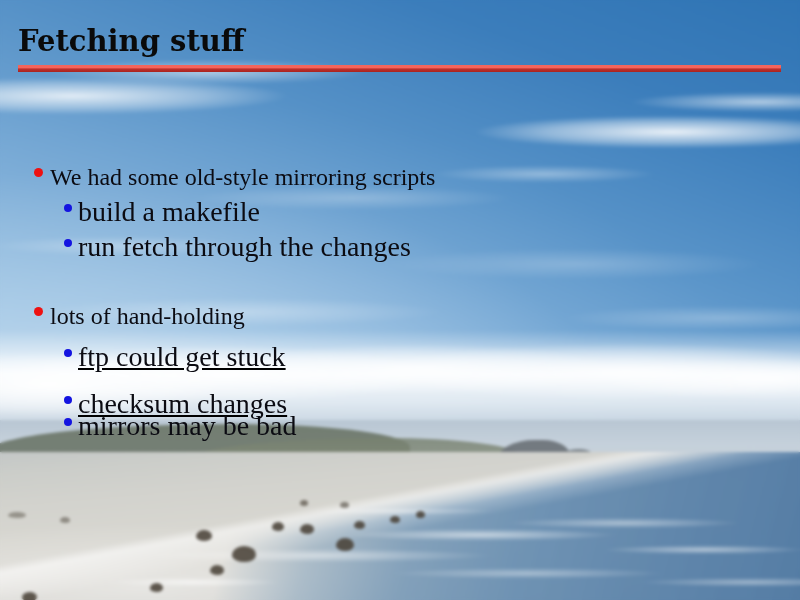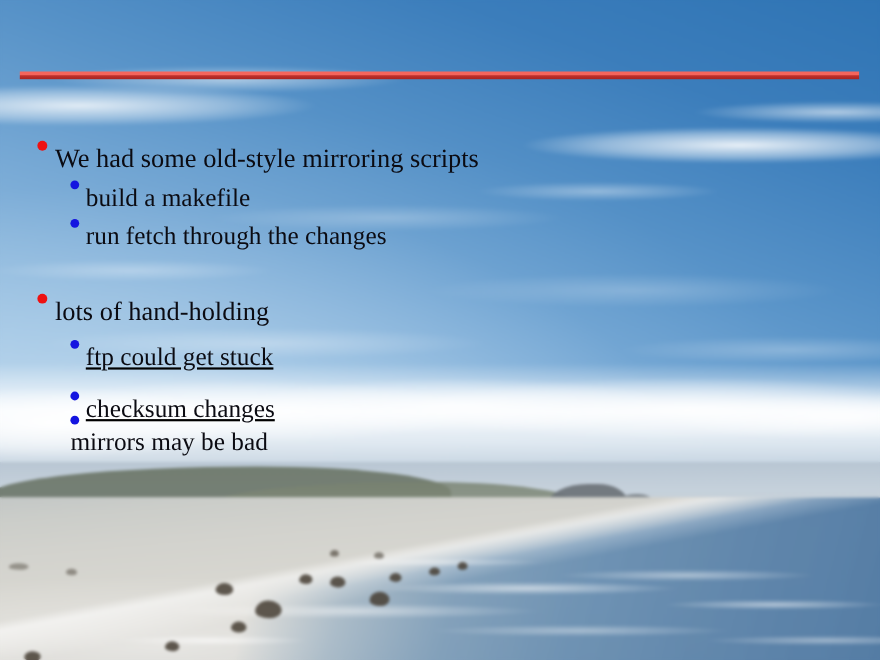--- a/index.html
+++ b/index.html
@@ -265,22 +265,23 @@
   #bullet-list {
     position: absolute;
     left: 0;
     top: 0;
     width: 800px;
   }
 
   .bullet-row {
     position: absolute;
     display: flex;
-    align-items: flex-start;
+    align-items: center;
     white-space: nowrap;
+    margin-top: 32px;
   }
 
   .bullet-row.level-1 { left: 34px; }
   .bullet-row.level-2 { left: 64px; }
 
   .bullet-dot {
     flex: 0 0 auto;
     border-radius: 50%;
     position: relative;
   }
@@ -298,21 +299,21 @@
     top: -4px;
     margin-right: 6px;
   }
 
   .bullet-text {
     font-family: "Liberation Serif", "DejaVu Serif", serif;
     color: #0b0b12;
     font-weight: normal;
   }
   .level-1 .bullet-text { font-size: 24px; line-height: 24px; }
-  .level-2 .bullet-text { font-size: 23px; line-height: 23px; }
+  .level-2 .bullet-text { font-size: 28px; line-height: 23px; }
 </style>
 </head>
 <body>
 
 <div id="slide">
 
   <div id="background-photo">
     <div class="bg-layer" id="sky-base"></div>
     <div class="bg-layer" id="sky-cirrus"></div>
     <div class="bg-layer" id="cloud-bank"></div>
@@ -342,20 +343,21 @@
     <div class="pebble" style="left:300px;top:500px;width:8px;height:6px;opacity:.65;"></div>
     <div class="pebble" style="left:340px;top:502px;width:9px;height:6px;opacity:.6;"></div>
     <div class="pebble" style="left:60px;top:517px;width:10px;height:6px;opacity:.5;"></div>
     <div class="pebble" style="left:8px;top:512px;width:18px;height:6px;opacity:.45;"></div>
 
     <div class="bg-layer" id="photo-soften"></div>
   </div>
 
   <div id="content">
 
+    <div id="slide-title">Fetching stuff</div>
 
     <div id="title-rule"></div>
 
     <div id="bullet-list">
 
       <div class="bullet-row level-1" style="top:133px;">
         <span class="bullet-dot"></span>
         <span class="bullet-text">We had some old-style mirroring scripts</span>
       </div>
 
@@ -377,20 +379,20 @@
       <div class="bullet-row level-2" style="top:313px;text-decoration:underline;">
         <span class="bullet-dot"></span>
         <span class="bullet-text">ftp could get stuck</span>
       </div>
 
       <div class="bullet-row level-2" style="top:360px;text-decoration:underline;">
         <span class="bullet-dot"></span>
         <span class="bullet-text">checksum changes</span>
       </div>
 
-      <div class="bullet-row level-2" style="top:382px;flex-direction:column;">
+      <div class="bullet-row level-2" style="top:382px;">
         <span class="bullet-dot"></span>
         <span class="bullet-text">mirrors may be bad</span>
       </div>
 
     </div>
   </div>
 </div>
 
 </body></html>

